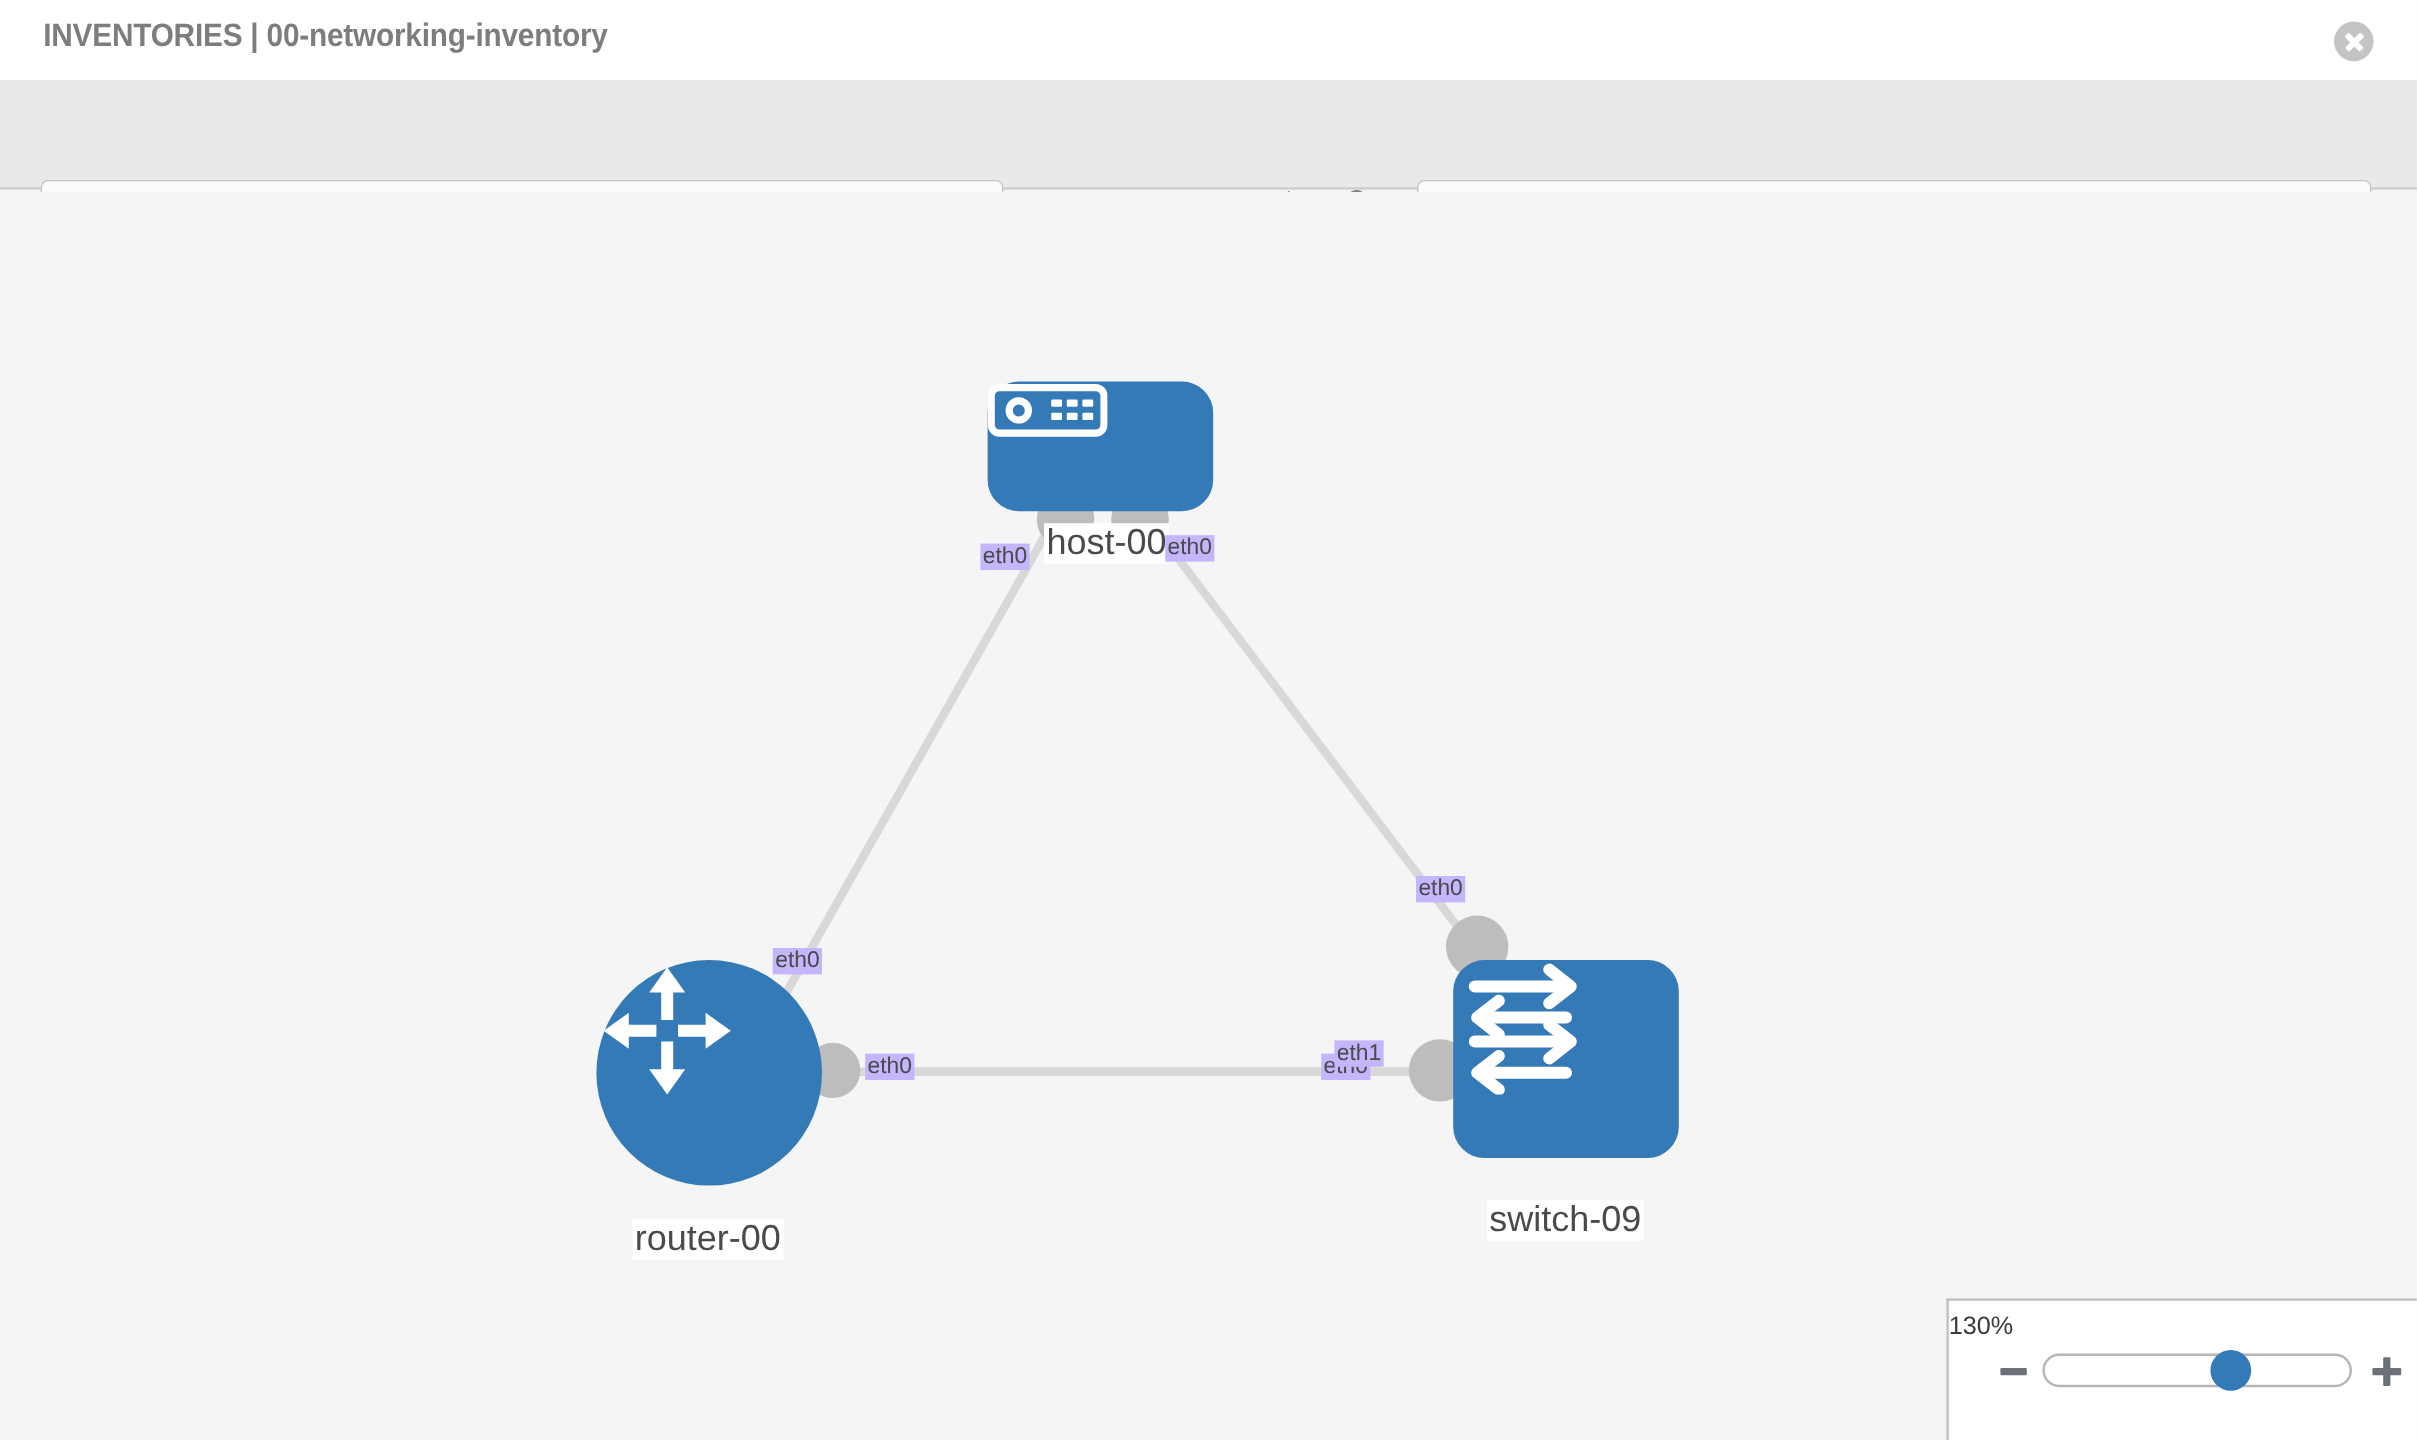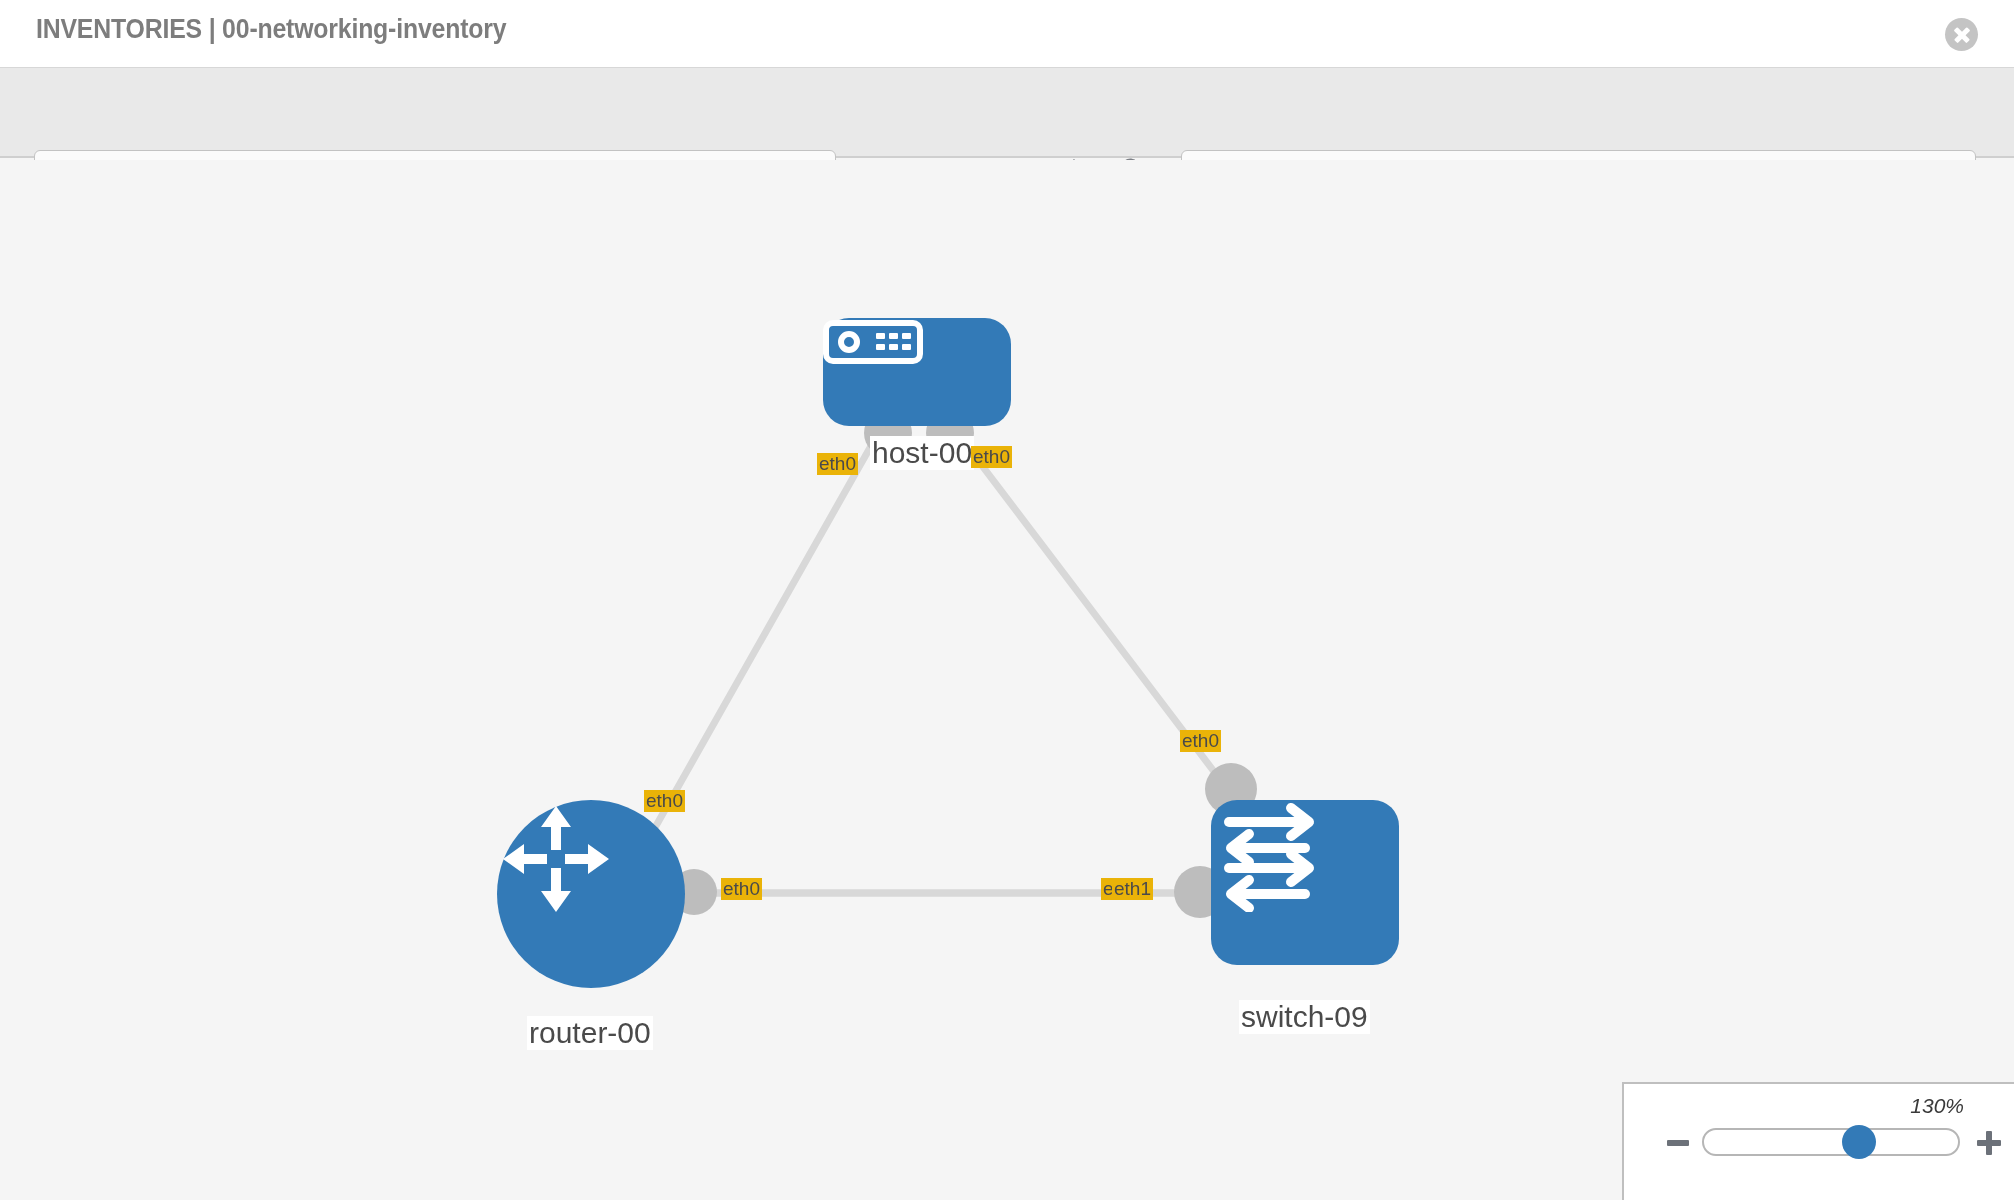--- a/index.html
+++ b/index.html
@@ -111,21 +111,21 @@
     font-size: 30px;
     color: #4a4a4a;
     background: #ffffff;
     white-space: nowrap;
     padding: 0 2px;
   }
   .port-label {
     position: absolute;
     font-size: 19px;
     color: #4a4a4a;
-    background: #eab308;
+    background: #c4b5fd;
     white-space: nowrap;
     padding: 0 2px;
   }
 
   
   #node-host .node-shape {
     left: 0; top: 0; width: 188px; height: 108px; border-radius: 26px;
   }
   
   #node-router .node-shape {
@@ -140,24 +140,23 @@
   .zoom-panel {
     position: absolute;
     left: 1622px; top: 1082px;
     width: 392px; height: 118px;
     background: #ffffff;
     border-top: 2px solid #bfbfbf;
     border-left: 2px solid #bfbfbf;
   }
   .zoom-value {
     position: absolute; top: 10px; left: 0; width: 340px;
-    text-align: right;
+    text-align: left;
     font-size: 21px;
     color: #3a3a3a;
-    font-style: italic;
   }
   .zoom-minus {
     position: absolute; left: 43px; top: 56px;
     width: 22px; height: 6px; background: #6c7179; border-radius: 1px;
     cursor: pointer;
   }
   .zoom-plus {
     position: absolute; left: 350px; top: 44px;
     width: 30px; height: 30px; cursor: pointer;
   }
@@ -296,21 +295,21 @@
             <line x1="18" y1="68" x2="96" y2="68"></line>
             <polyline points="80,54 98,68 80,82"></polyline>
             <line x1="22" y1="94" x2="94" y2="94"></line>
             <polyline points="38,80 20,94 38,108"></polyline>
           </g>
         </svg>
       </div>
       <span class="node-label" style="left:28px; top:200px;">switch-09</span>
       <span class="port-label" style="left:-31px; top:-70px;">eth0</span>
       <span class="port-label" style="left:-110px; top:78px;">eth0</span>
-      <span class="port-label" style="left:-99px; top:78px;">eth1</span>
+      <span class="port-label" style="left:-99px; top:67px;">eth1</span>
     </div>
 
   </div>
 </div>
 
 <div class="zoom-panel">
   <div class="zoom-value">130%</div>
   <div class="zoom-minus"></div>
   <div class="zoom-track">
     <div class="zoom-thumb" id="zoom-thumb" style="left: 61%;"></div>

